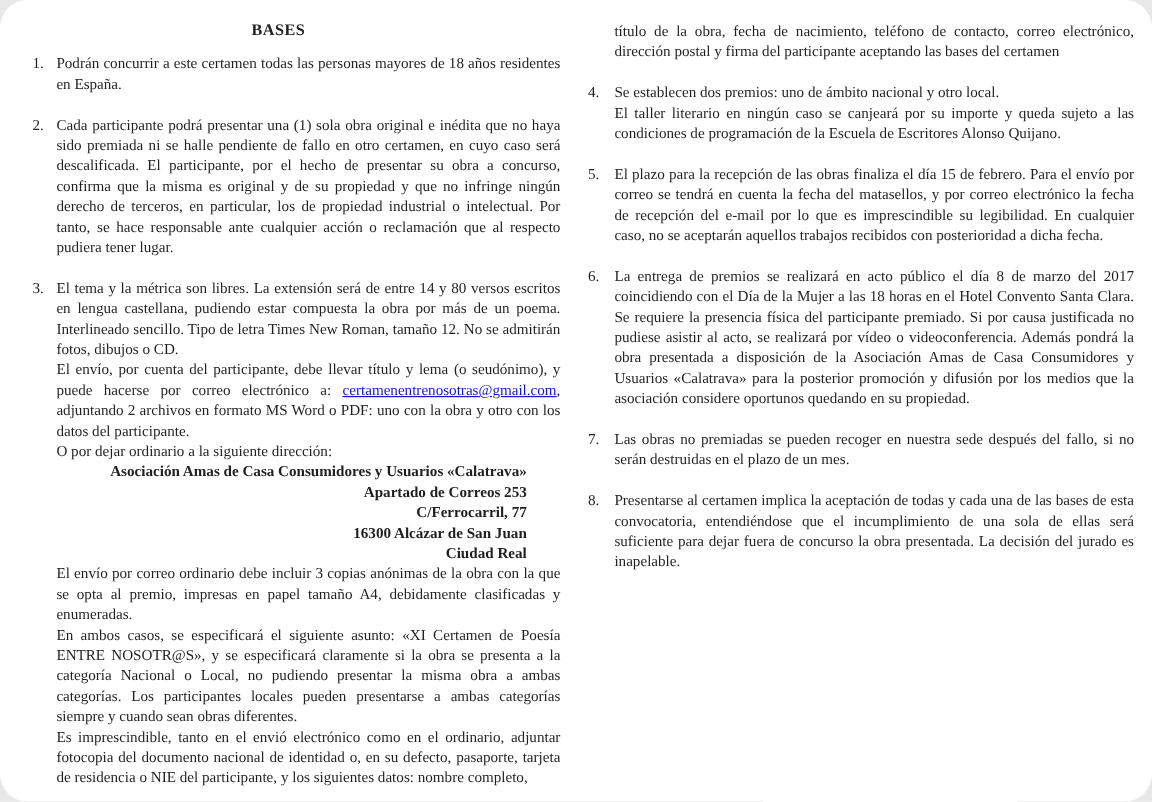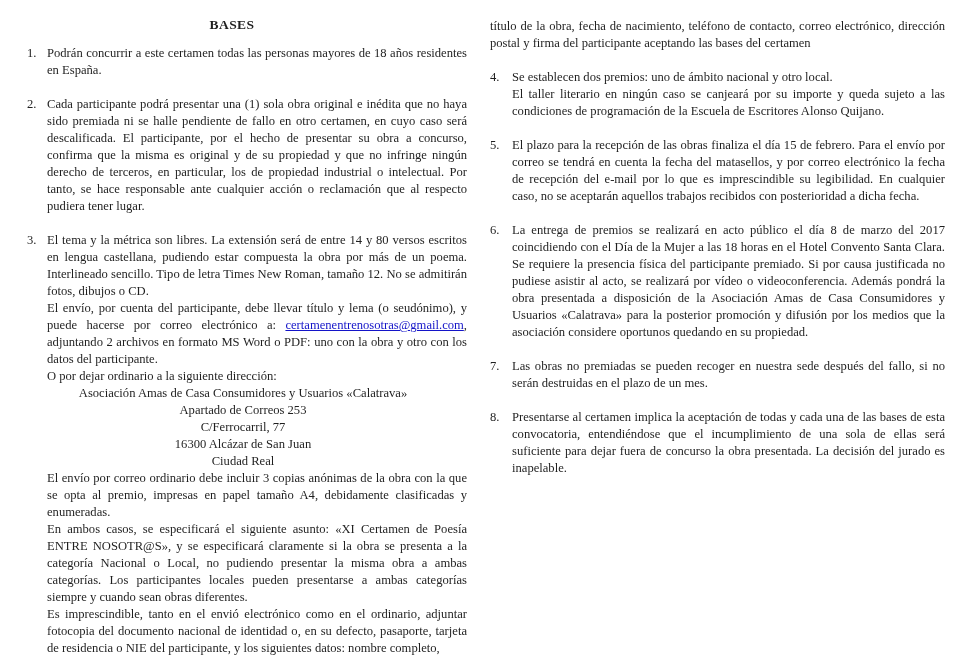--- a/index.html
+++ b/index.html
@@ -5,37 +5,37 @@
   :root{
     --text-color:#1f1f1f;
     --link-color:#1414c8;
     --page-bg:#ffffff;
   }
   *{margin:0;padding:0;box-sizing:border-box;}
   html,body{background:#e8e8e8;}
   body{font-family:"Liberation Serif","DejaVu Serif",serif;}
   .page{
     width:960px;height:668px;background:var(--page-bg);color:var(--text-color);
-    display:flex;gap:23px;padding:13px 15px 0 27px;overflow:hidden;
+    display:flex;gap:23px;padding:13px 15px 0 27px;overflow:hidden;border-radius:23px;
   }
   .col{font-size:12.6px;line-height:17px;}
   .col-left{width:440px;flex:none;}
   .col-right{flex:1;padding-top:5px;}
   .doc-title{
     font-size:13.5px;font-weight:bold;text-align:center;
     letter-spacing:.4px;margin:3px 30px 12px 0;
   }
   .item{display:flex;}
   .items > .item + .item{margin-top:17px;}
-  .col-right .items > .item:first-child{margin-top:0;flex-direction:column;}
+  .col-right .items > .item:first-child{margin-top:0;}
   .num{width:20px;flex:none;}
   .col-right .num{width:22px;}
   .body{flex:1;}
   .para{text-align:justify;}
-  .para.addr{text-align:center;margin-right:28px;}
+  .para.addr{text-align:right;margin-right:28px;font-weight:bold;}
   .email{color:var(--link-color);text-decoration:underline;cursor:pointer;}
 </style>
 </head>
 <body>
 
 <div class="page">
   <div class="col col-left">
     <div class="doc-title">BASES</div>
     <div class="items" id="left-items">
         <div class="item">

